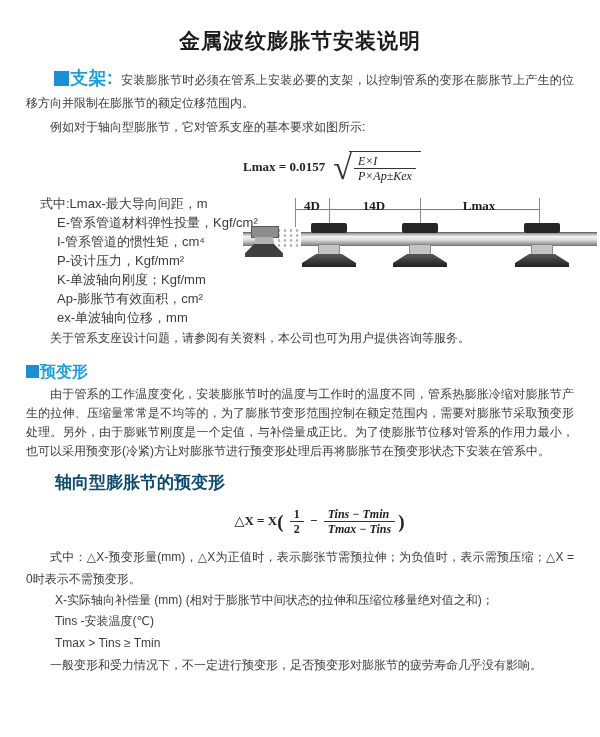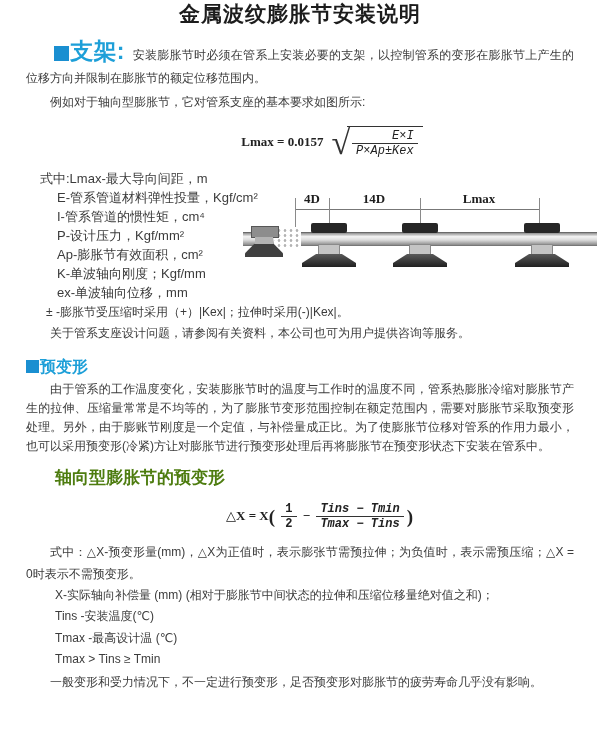--- a/index.html
+++ b/index.html
@@ -2,56 +2,56 @@
 <html><head>
 <meta charset="utf-8">
 <style>
   html,body{margin:0;padding:0;background:#ffffff;}
   .page{
     position:relative;width:600px;height:737px;background:#fff;overflow:hidden;
     font-family:"Liberation Sans","DejaVu Sans",sans-serif;color:#3b3b3b;
   }
   
   .doc-title{
-    margin:0;padding-top:0;text-align:center;
+    margin:0;padding-top:27px;text-align:center;
     font-size:21px;font-weight:bold;color:#1c1c1c;letter-spacing:1px;
   }
   
   .txt{font-size:12px;line-height:22px;}
   .lead{margin:12px 26px 0;text-align:justify;text-indent:28px;line-height:23px;}
   .sq{display:inline-block;width:15px;height:15px;background:#1a8fd1;vertical-align:-2px;margin-right:1px;}
   .sq-small{display:inline-block;width:13px;height:13px;background:#1a8fd1;vertical-align:-1px;margin-right:1px;}
-  .sect-head{color:#1d9fd8;font-size:23px;font-weight:bold;margin-right:8px;}
+  .sect-head{color:#1d9fd8;font-size:18px;font-weight:bold;margin-right:8px;}
   .example{margin:1px 26px 0;text-indent:2em;}
   
   .formula{font-family:"Liberation Serif","DejaVu Serif",serif;color:#222;font-size:13px;padding-left:39px;}
   .f-lmax{margin:7px 0 5px;text-align:center;padding-left:64px;height:44px;display:flex;align-items:center;justify-content:center;}
   .f-bold{font-weight:bold;}
   .it{font-style:italic;}
   .sqrt{display:inline-flex;align-items:flex-end;margin-left:8px;}
   .sqrt-sign{font-size:34px;line-height:30px;font-weight:400;margin-right:-3px;color:#333;}
   .sqrt-body{border-top:1.5px solid #333;padding:2px 5px 0;}
-  .frac{display:inline-flex;flex-direction:column;text-align:right;vertical-align:middle;line-height:1.2;font-size:12px;font-family:Liberation Mono, monospace;}
+  .frac{display:inline-flex;flex-direction:column;text-align:left;vertical-align:middle;line-height:1.2;font-size:12px;}
   .frac .num{border-bottom:1px solid #333;padding:0 4px;}
   .frac .den{padding:0 4px;}
   .paren{font-size:19px;vertical-align:-3px;}
   .f-center{text-align:center;margin:13px 0 9px;font-weight:bold;}
   .f-center .frac{font-weight:bold;margin:0 3px;}
   
   .defs{margin:4px 0 0 40px;font-size:13px;line-height:19px;}
   .defs .d{margin-left:17px;}
   .defs .d:first-child{margin-left:0;}
   .pm-line{margin:0 0 0 46px;line-height:20px;}
   .closing{margin:1px 26px 0;text-indent:2em;line-height:21px;}
   
   .diagram{position:absolute;left:243px;top:190px;width:354px;height:94px;font-family:"Liberation Serif","DejaVu Serif",serif;}
   .dim-line{position:absolute;left:52px;top:19px;width:244px;height:1px;background:#777;}
   .tick{position:absolute;top:8px;width:1px;height:35px;background:#8a8a8a;}
   .tk1{left:52px}.tk2{left:86px}.tk3{left:177px}.tk4{left:296px}
-  .dim-label{position:absolute;top:1px;font-weight:bold;font-size:13px;color:#1e1e1e;transform:translateX(-50%);}
+  .dim-label{position:absolute;top:8px;font-weight:bold;font-size:13px;color:#1e1e1e;transform:translateX(-50%);}
   .dl1{left:69px}.dl2{left:131px}.dl3{left:236px}
   .pipe{position:absolute;left:0;top:42px;width:354px;height:12px;
     background:linear-gradient(#8f8f8f,#f3f3f3 30%,#dcdcdc 58%,#8a8a8a);
     border-top:1px solid #6a6a6a;border-bottom:1px solid #777;}
   .bellows{position:absolute;left:31px;top:37px;width:27px;height:22px;background:#fff;
     background-image:radial-gradient(circle,#b3b3b3 1px,transparent 1.7px);
     background-size:6px 5px;background-position:2px 1px;}
   .anchor{position:absolute;left:2px;top:36px;width:40px;height:32px;}
   .anchor .a-cap{position:absolute;left:6px;top:0;width:26px;height:10px;background:#8d8d8d;border:1px solid #565656;}
   .anchor .a-mid{position:absolute;left:10px;top:11px;width:18px;height:7px;background:#b3b3b3;}
@@ -61,21 +61,21 @@
   .ps2{left:59px}.ps3{left:150px}.ps4{left:272px}
   .psupport .cap{position:absolute;left:9px;top:0;width:36px;height:10px;background:#262626;border-radius:2px;}
   .psupport .clamp{position:absolute;left:16px;top:21px;width:20px;height:9px;background:#c4c4c4;border:1px solid #8a8a8a;}
   .psupport .foot{position:absolute;left:0;top:31px;width:54px;height:13px;
     background:linear-gradient(#5a5a5a,#202020);
     clip-path:polygon(26% 0,74% 0,100% 70%,100% 100%,0 100%,0 70%);}
   
   .h2row{margin:13px 26px 0;line-height:20px;}
   .h2row .sect-head{font-size:16px;}
   .para{margin:3px 26px 4px;text-align:justify;text-indent:2em;line-height:19px;}
-  .h3{font-size:17px;font-weight:bold;color:#4d7c0f;margin:10px 0 0 55px;}
+  .h3{font-size:17px;font-weight:bold;color:#0c4a6e;margin:10px 0 0 55px;}
   .explain{margin:2px 26px 0;text-indent:2em;text-align:justify;line-height:22px;}
   .items{margin:0 26px 0 55px;line-height:21.5px;}
   .note-line{margin:0 26px 0;text-indent:2em;line-height:22px;}
 </style>
 </head>
 <body>
 
 <div class="page">
 
   <h1 class="doc-title">金属波纹膨胀节安装说明</h1>
@@ -95,25 +95,24 @@
         </span>
       </span>
     </span>
   </div>
 
   <div class="defs">
     <div class="d">式中:Lmax-最大导向间距，m</div>
     <div class="d">E-管系管道材料弹性投量，Kgf/cm²</div>
     <div class="d">I-管系管道的惯性矩，cm⁴</div>
     <div class="d">P-设计压力，Kgf/mm²</div>
+    <div class="d">K-单波轴向刚度；Kgf/mm</div>
     <div class="d">Ap-膨胀节有效面积，cm²</div>
-    <div class="d">K-单波轴向刚度；Kgf/mm</div>
     <div class="d">ex-单波轴向位移，mm</div>
   </div>
-  <div class="pm-line txt">± -膨胀节受压缩时采用（+）|Kex|；拉伸时采用(-)|Kex|。</div>
   <div class="closing txt">关于管系支座设计问题，请参阅有关资料，本公司也可为用户提供咨询等服务。</div>
 
   <div class="diagram">
     <div class="dim-line"></div>
     <div class="tick tk1"></div>
     <div class="tick tk2"></div>
     <div class="tick tk3"></div>
     <div class="tick tk4"></div>
     <div class="dim-label dl1">4D</div>
     <div class="dim-label dl2">14D</div>
@@ -158,18 +157,17 @@
       <span class="num">Tins − Tmin</span>
       <span class="den">Tmax − Tins</span>
     </span><span class="paren">)</span>
   </div>
 
   <p class="explain txt">式中：△X-预变形量(mm)，△X为正值时，表示膨张节需预拉伸；为负值时，表示需预压缩；△X = 0时表示不需预变形。</p>
 
   <div class="items txt">
     <div>X-实际轴向补偿量 (mm) (相对于膨胀节中间状态的拉伸和压缩位移量绝对值之和)；</div>
     <div>Tins -安装温度(℃)</div>
-    <div>Tmax -最高设计温 (℃)</div>
     <div>Tmax &gt; Tins ≥ Tmin</div>
   </div>
   <p class="note-line txt" style="margin-top:0;">一般变形和受力情况下，不一定进行预变形，足否预变形对膨胀节的疲劳寿命几乎没有影响。</p>
 
 </div>
 
 </body></html>

